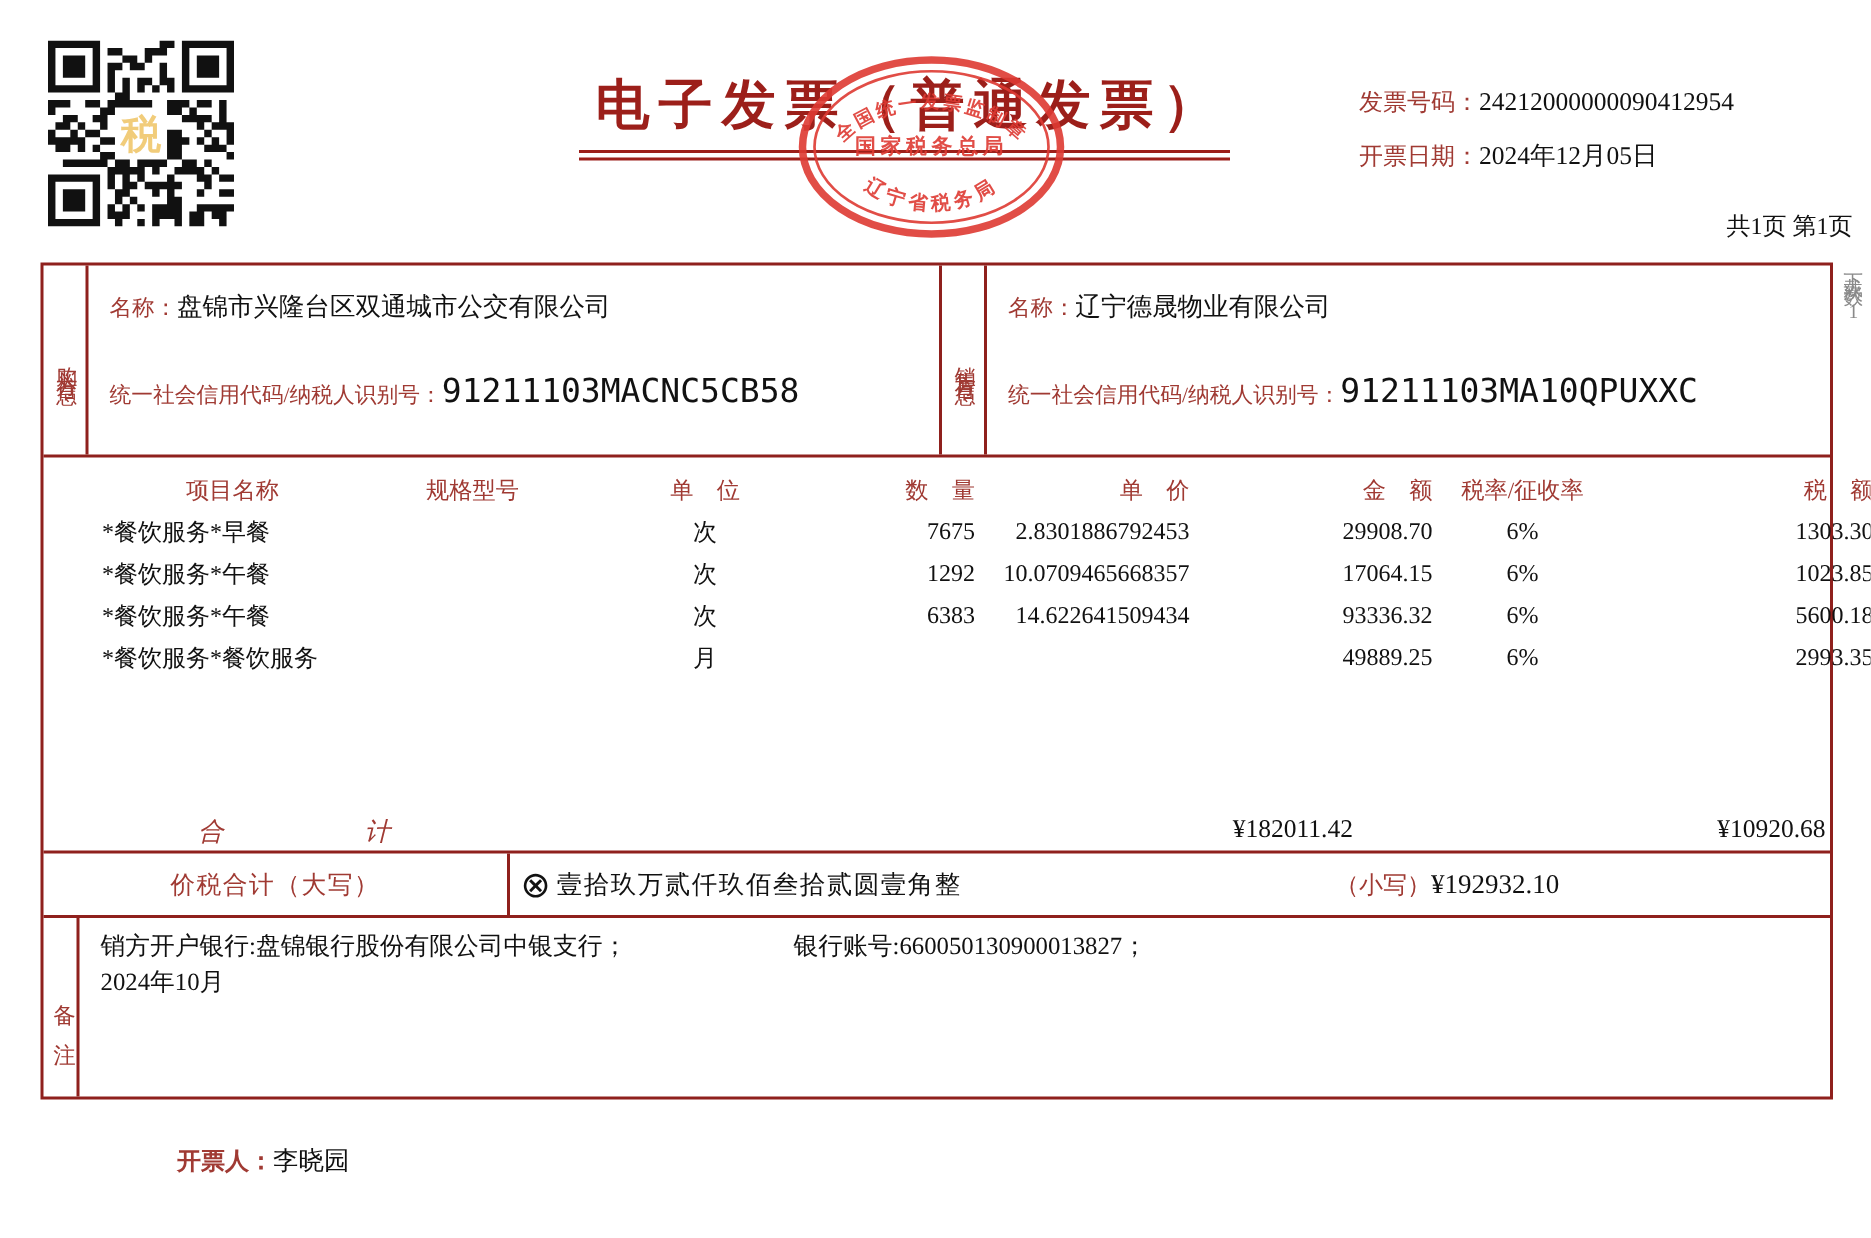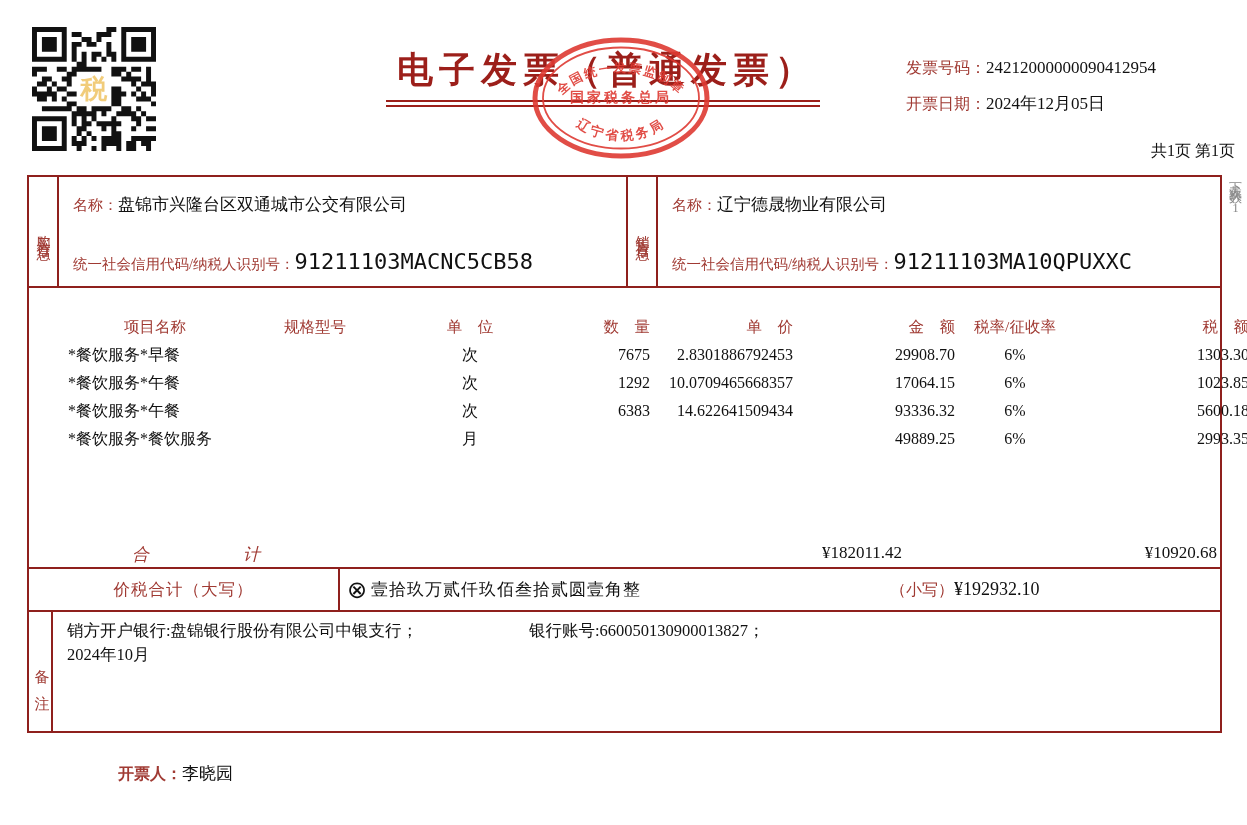--- a/index.html
+++ b/index.html
@@ -27,21 +27,21 @@
   .meta-label { color:var(--label_red,#A03A33); font-weight:normal; }
   .meta-value { color:#111; font-size:17px; }
   .pages { position:absolute; left:1104px; top:141px; font-size:16px; color:#111; white-space:nowrap;margin-left:47px; }
   .dl { position:absolute; left:1226px; top:172px; writing-mode:vertical-rl; text-orientation:upright;
         font-size:13px; color:var(--gray,#8a8a8a); letter-spacing:3px; }
 
   
   .invoice-table { position:absolute; left:27px; top:175px; width:1195px; height:558px;
                    border:2px solid var(--border,#8F201D); }
 
-  .party-row { position:absolute; left:0; top:0; width:100%; height:111px;
+  .party-row { position:absolute; left:0; top:0; width:100%; height:128px;
                border-bottom:2px solid var(--border,#8F201D); display:flex; }
   .party { position:relative; height:100%; }
   .party.buyer { width:597px; }
   .party.seller { flex:1; border-left:2px solid var(--border,#8F201D); }
   .vlabel { position:absolute; left:0; top:0; width:30px; height:100%; border-right:2px solid var(--border,#8F201D);
             display:flex; align-items:center; justify-content:center; color:var(--label_red,#A03A33);
             writing-mode:vertical-rl; text-orientation:upright; font-size:14px; letter-spacing:3px; }
   .party-name { position:absolute; left:44px; top:16px; font-size:15px; white-space:nowrap; }
   .party-name .val { font-size:17px; color:#111; }
   .party-id { position:absolute; left:44px; top:72px; font-size:14.5px; white-space:nowrap; }

